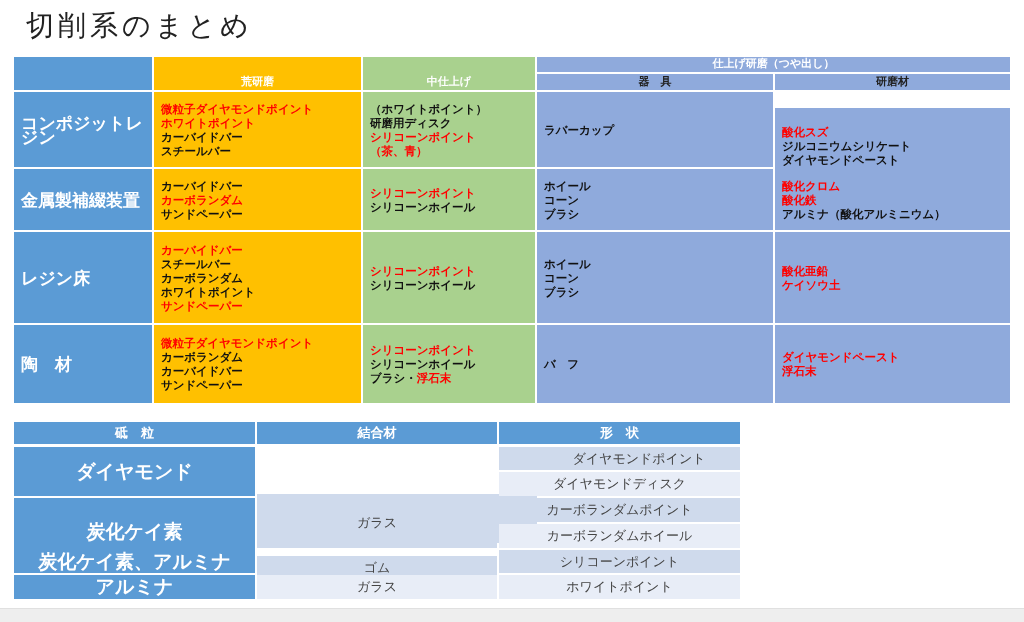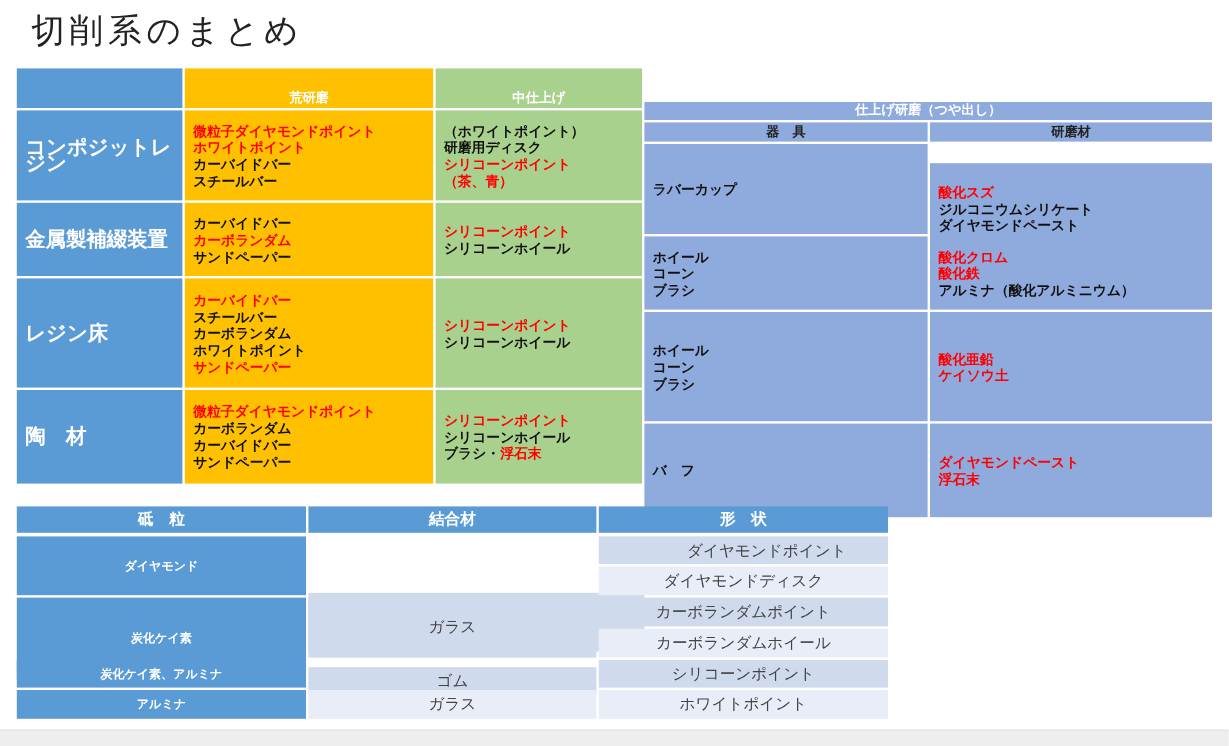--- a/index.html
+++ b/index.html
@@ -18,31 +18,31 @@
     position:absolute; box-sizing:border-box;
     font-size:11.5px; font-weight:bold; line-height:14px;
     display:flex; flex-direction:column; justify-content:center;
     padding-left:7px; color:#111;
   }
   .hdr { justify-content:flex-end; align-items:center; padding:0 0 1px 0; color:#fff; font-size:11px; }
   .hdr-dark { color:#222; }
   .blue { background:#5b9bd5; }
   .orange { background:#ffc000; }
   .green { background:#a9d18e; }
-  .lav { background:#8faadc;margin-top:28px; }
+  .lav { background:#8faadc; }
   .rowhdr { color:#fff; font-size:17px; }
   .red { color:#ff0000; }
   .line { display:block; white-space:nowrap; }
 
   
   .t2 { position:absolute; box-sizing:border-box;
         display:flex; align-items:center; justify-content:center;
         font-size:13px; white-space:nowrap; }
   .t2h { background:#5b9bd5; color:#fff; font-weight:bold; font-size:13px; }
-  .t2r { background:#5b9bd5; color:#fff; font-weight:bold; font-size:10px; }
+  .t2r { background:#5b9bd5; color:#fff; font-weight:bold; font-size:19px; }
   .t2a { background:#cfdaec; color:#444; font-weight:normal; }
   .t2b { background:#e8edf7; color:#444; font-weight:normal; }
   .footer-bar { position:absolute; left:0; top:608px; width:1024px; height:14px; background:#eeeeee; border-top:1px solid #e0e0e0; }
 </style>
 </head>
 <body>
 
 <div class="title">切削系のまとめ</div>
 
 <div>

